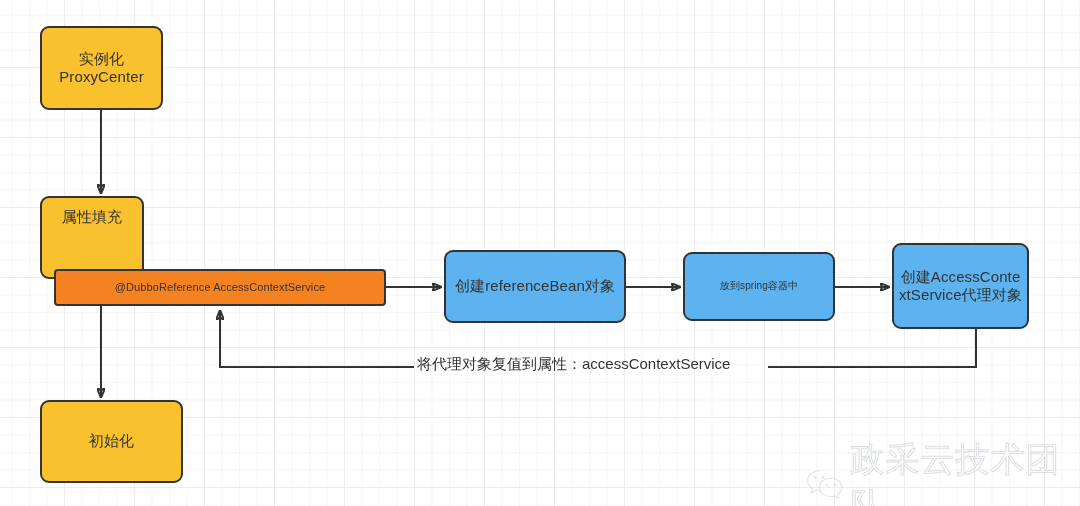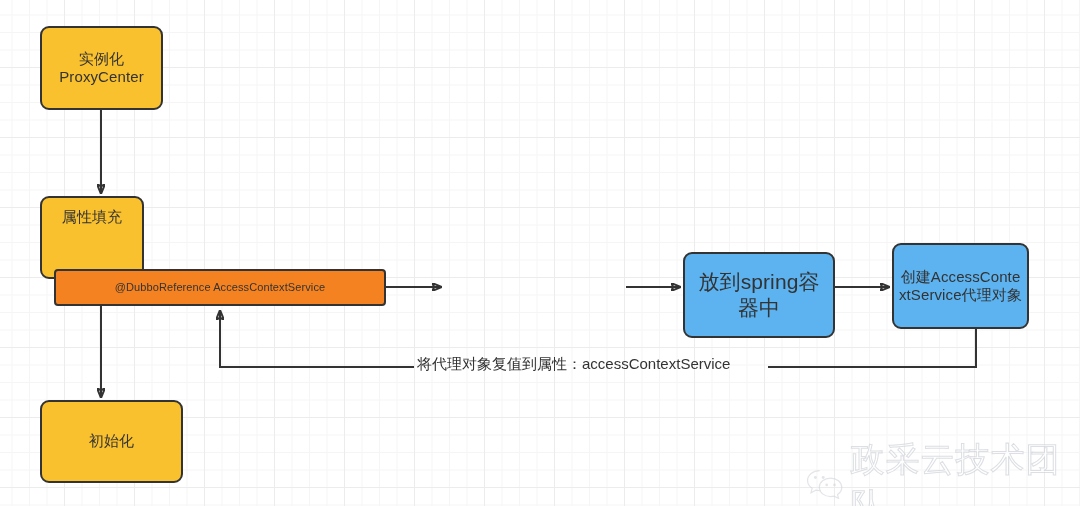--- a/index.html
+++ b/index.html
@@ -39,21 +39,21 @@
   .yellow{background:#FAC12E;}
   .blue{background:#5CB3F0;}
   .orange{background:#F58220;}
 
   #n-proxycenter{left:40px;top:26px;width:123px;height:84px;font-size:15px;}
   #n-fill{left:40px;top:196px;width:104px;height:83px;font-size:15px;
           align-items:flex-start;padding-top:10px;}
   #n-dubbo{left:54px;top:269px;width:332px;height:37px;font-size:11px;border-radius:4px;}
   #n-init{left:40px;top:400px;width:143px;height:83px;font-size:15px;}
   #n-refbean{left:444px;top:250px;width:182px;height:73px;font-size:15px;}
-  #n-spring{left:683px;top:252px;width:152px;height:86px;font-size:21px;}
+  #n-spring{left:683px;top:252px;width:152px;height:69px;font-size:10px;}
   #n-proxyobj{left:892px;top:243px;width:137px;height:86px;font-size:15px;}
 
   svg#wires{position:absolute;left:0;top:0;width:1080px;height:506px;overflow:visible;}
   svg#wires path,svg#wires line{stroke:#333333;stroke-width:2;fill:none;}
 
   #return-label{
     position:absolute;
     left:414px;top:355px;
     font-size:15px;color:#333333;
     background:transparent;
@@ -112,20 +112,23 @@
   </div>
 
   <div class="node orange" id="n-dubbo">
     <span class="txt">@DubboReference AccessContextService</span>
   </div>
 
   <div class="node rounded yellow" id="n-init">
     <span class="txt">初始化</span>
   </div>
 
+  <div class="node rounded blue" id="n-refbean">
+    <span class="txt">创建referenceBean对象</span>
+  </div>
 
   <div class="node rounded blue" id="n-spring">
     <span class="txt">放到spring容器中</span>
   </div>
 
   <div class="node rounded blue" id="n-proxyobj">
     <span class="txt">创建AccessContextService代理对象</span>
   </div>
 
   <div id="return-label">将代理对象复值到属性：accessContextService</div>

